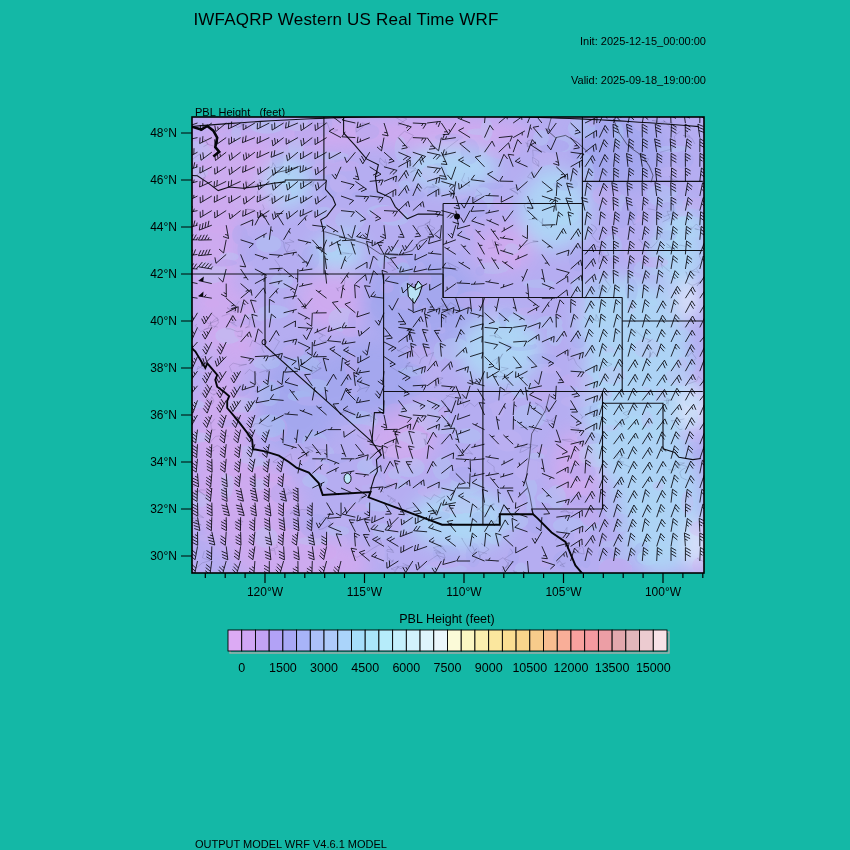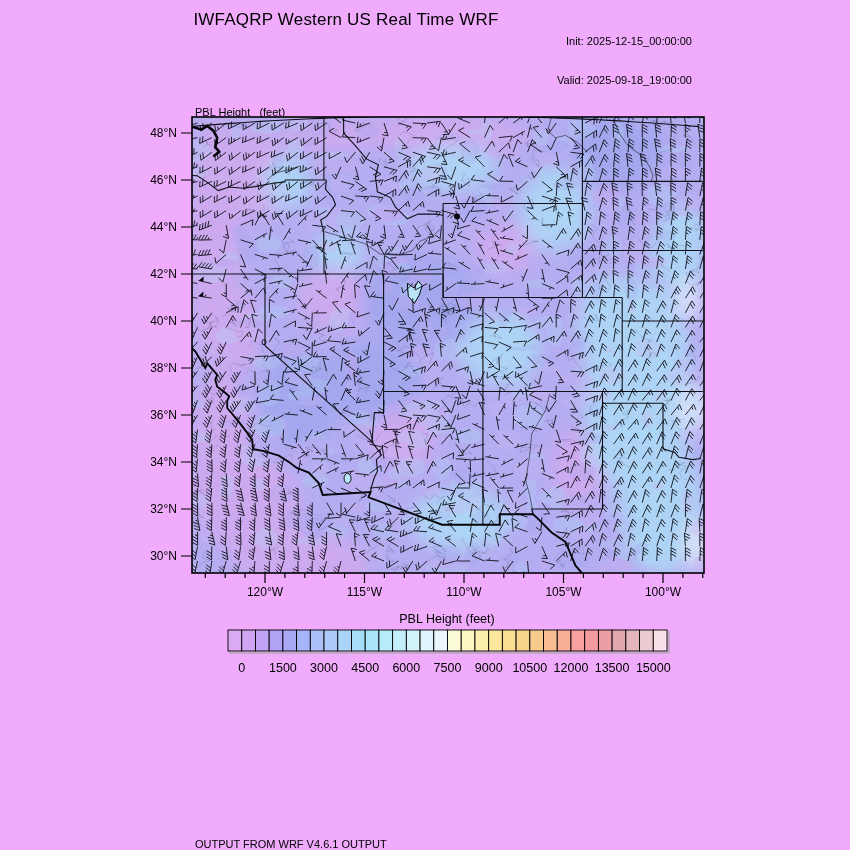--- a/index.html
+++ b/index.html
@@ -1,32 +1,32 @@
 <!DOCTYPE html>
 <html><head>
 <meta charset="utf-8">
 <style>
   html,body{margin:0;padding:0;background:#ffffff;}
-  .page{position:relative;width:850px;height:850px;background:#f0abfc;overflow:hidden;
+  .page{position:relative;width:850px;height:850px;background:#14b8a6;overflow:hidden;
         font-family:"Liberation Sans","DejaVu Sans",sans-serif;color:#000;}
   .txt{position:absolute;white-space:pre;}
   .title{font-size:17px;letter-spacing:0.2px;}
   .stamp{font-size:11px;line-height:13px;text-align:right;}
   .fieldlbl{font-size:11px;line-height:13.5px;}
   .footer{font-size:11px;line-height:13.5px;}
   svg text{font-family:"Liberation Sans","DejaVu Sans",sans-serif;fill:#000;}
 </style>
 </head>
 <body>
 
 <div class="page">
 
   <div class="txt title" style="left:346px;top:10px;transform:translateX(-50%);">IWFAQRP Western US Real Time WRF</div>
 
-  <div class="txt stamp" style="right:158px;top:9px;">
+  <div class="txt stamp" style="right:144px;top:9px;">
     <div>Init: 2025-12-15_00:00:00</div>
     <div>Valid: 2025-09-18_19:00:00</div>
   </div>
 
   <div class="txt fieldlbl" style="left:195px;top:79px;">
     <div>PBL Height   (feet)</div>
     <div>Transport Winds   (kts)</div>
   </div>
 
   <svg id="plot" width="850" height="850" viewBox="0 0 850 850" style="position:absolute;left:0;top:0;">
@@ -558,17 +558,17 @@
         <text x="447.5" y="672" font-size="12.5" text-anchor="middle">7500</text>
         <text x="488.7" y="672" font-size="12.5" text-anchor="middle">9000</text>
         <text x="529.8" y="672" font-size="12.5" text-anchor="middle">10500</text>
         <text x="571.0" y="672" font-size="12.5" text-anchor="middle">12000</text>
         <text x="612.1" y="672" font-size="12.5" text-anchor="middle">13500</text>
         <text x="653.3" y="672" font-size="12.5" text-anchor="middle">15000</text>
       </g>
     </svg>
 
   <div class="txt footer" style="left:195px;top:811px;">
-    <div>OUTPUT FROM WRF V4.6.1 OUTPUT</div>
+    <div>OUTPUT MODEL WRF V4.6.1 MODEL</div>
     
   </div>
 
 </div>
 
 </body></html>

